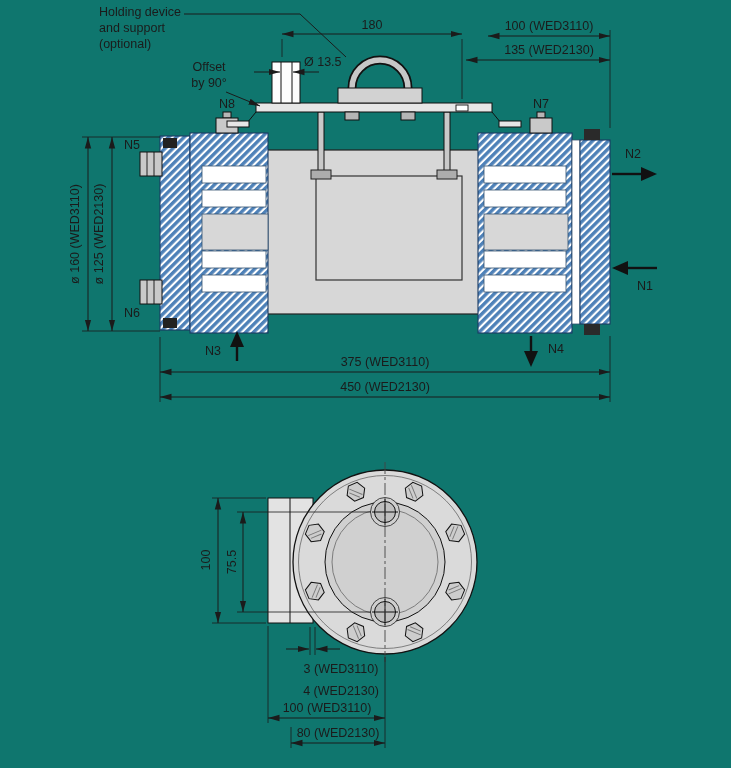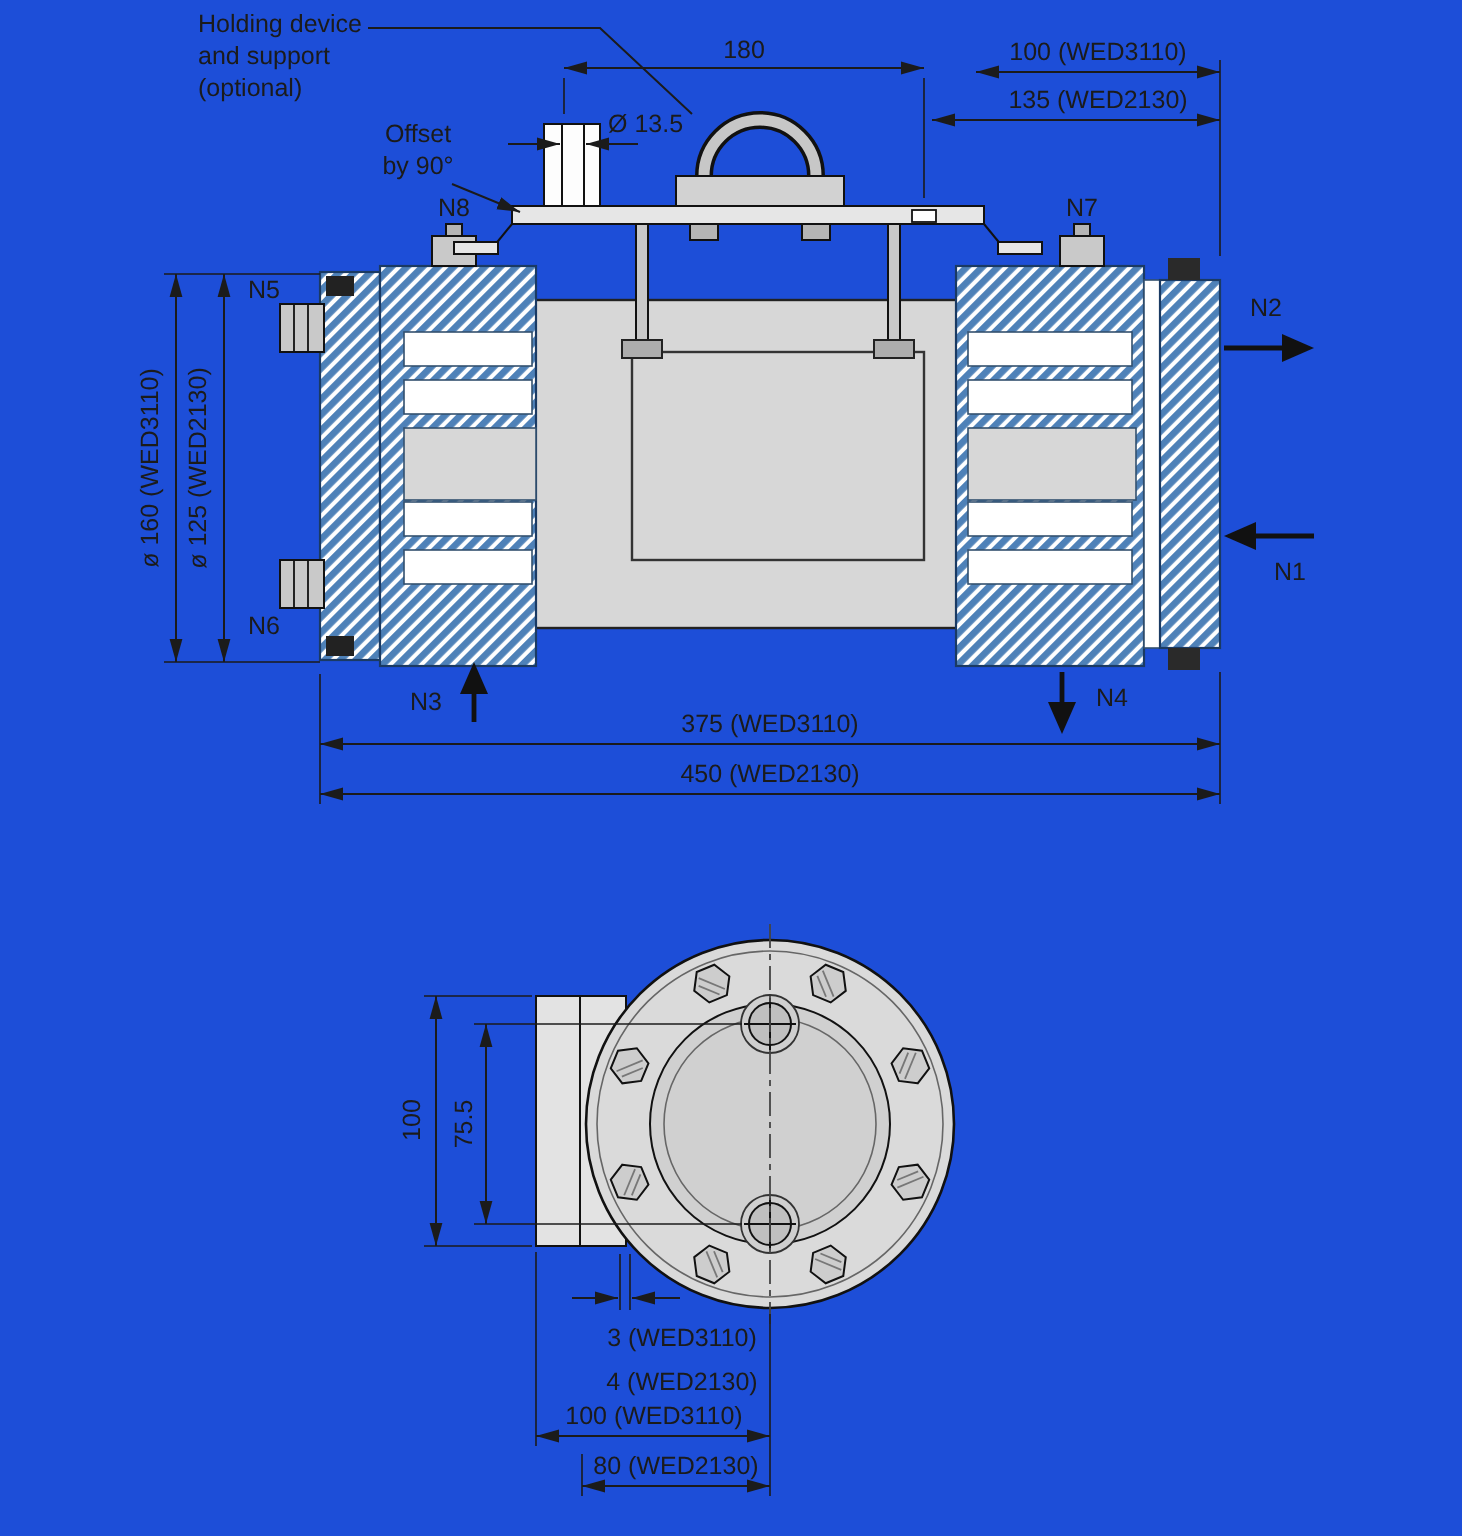--- a/index.html
+++ b/index.html
@@ -1,16 +1,16 @@
 <!DOCTYPE html>
 <html><head>
 <meta charset="utf-8">
 <style>
   html,body{margin:0;padding:0;background:#ffffff;}
-  #stage{position:relative;width:731px;height:768px;background:#1d4ed8;overflow:hidden;}
+  #stage{position:relative;width:731px;height:768px;background:#0f766e;overflow:hidden;}
   svg text{font-family:"Liberation Sans",sans-serif;font-size:12.5px;fill:#1b1b1b;}
   svg .tm{text-anchor:middle;}
   .ln{stroke:#1b1b1b;stroke-width:1;fill:none;}
   .ex{stroke:#1b1b1b;stroke-width:0.8;fill:none;}
   .hz{fill:url(#hb);stroke:#1a3a63;stroke-width:1.1;}
   .gy{fill:#d7d7d7;stroke:#222;stroke-width:1.2;}
   .wh{fill:#ffffff;stroke:#33506e;stroke-width:0.8;}
   .mt{fill:#c9c9c9;stroke:#111;stroke-width:1;}
   .lt{fill:#e6e6e6;stroke:#111;stroke-width:1;}
   .dk{fill:#222;stroke:none;}

